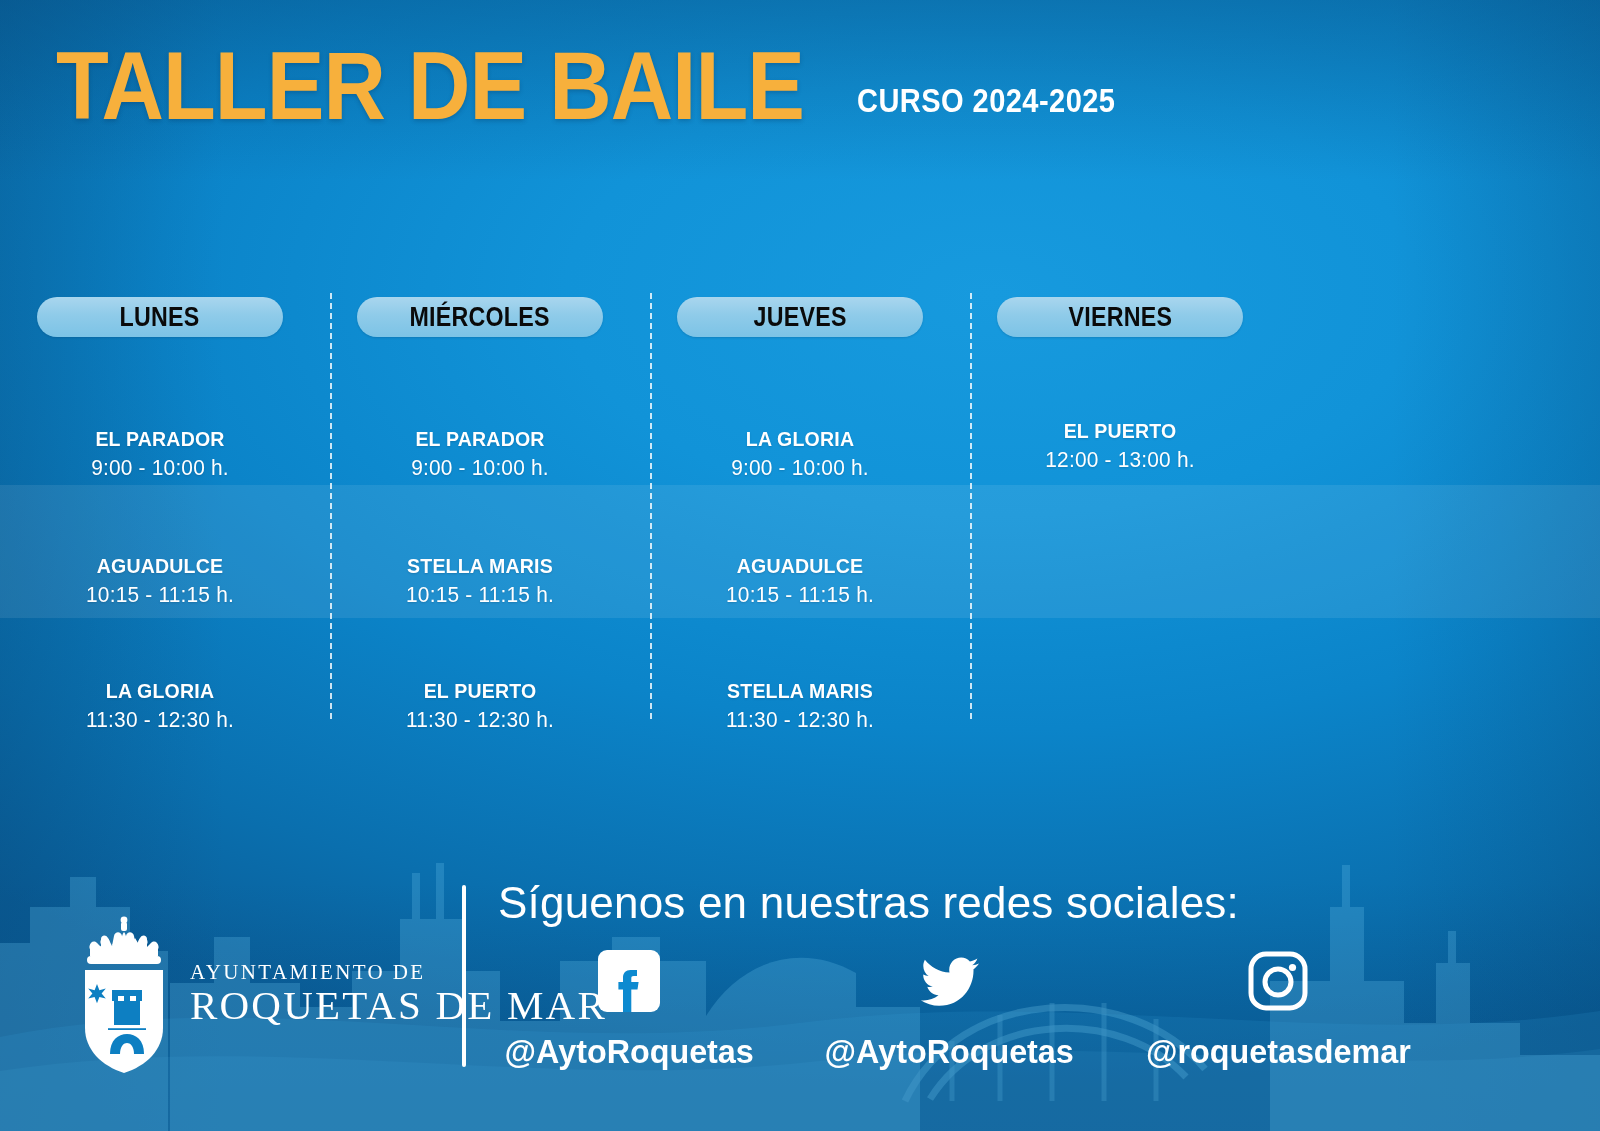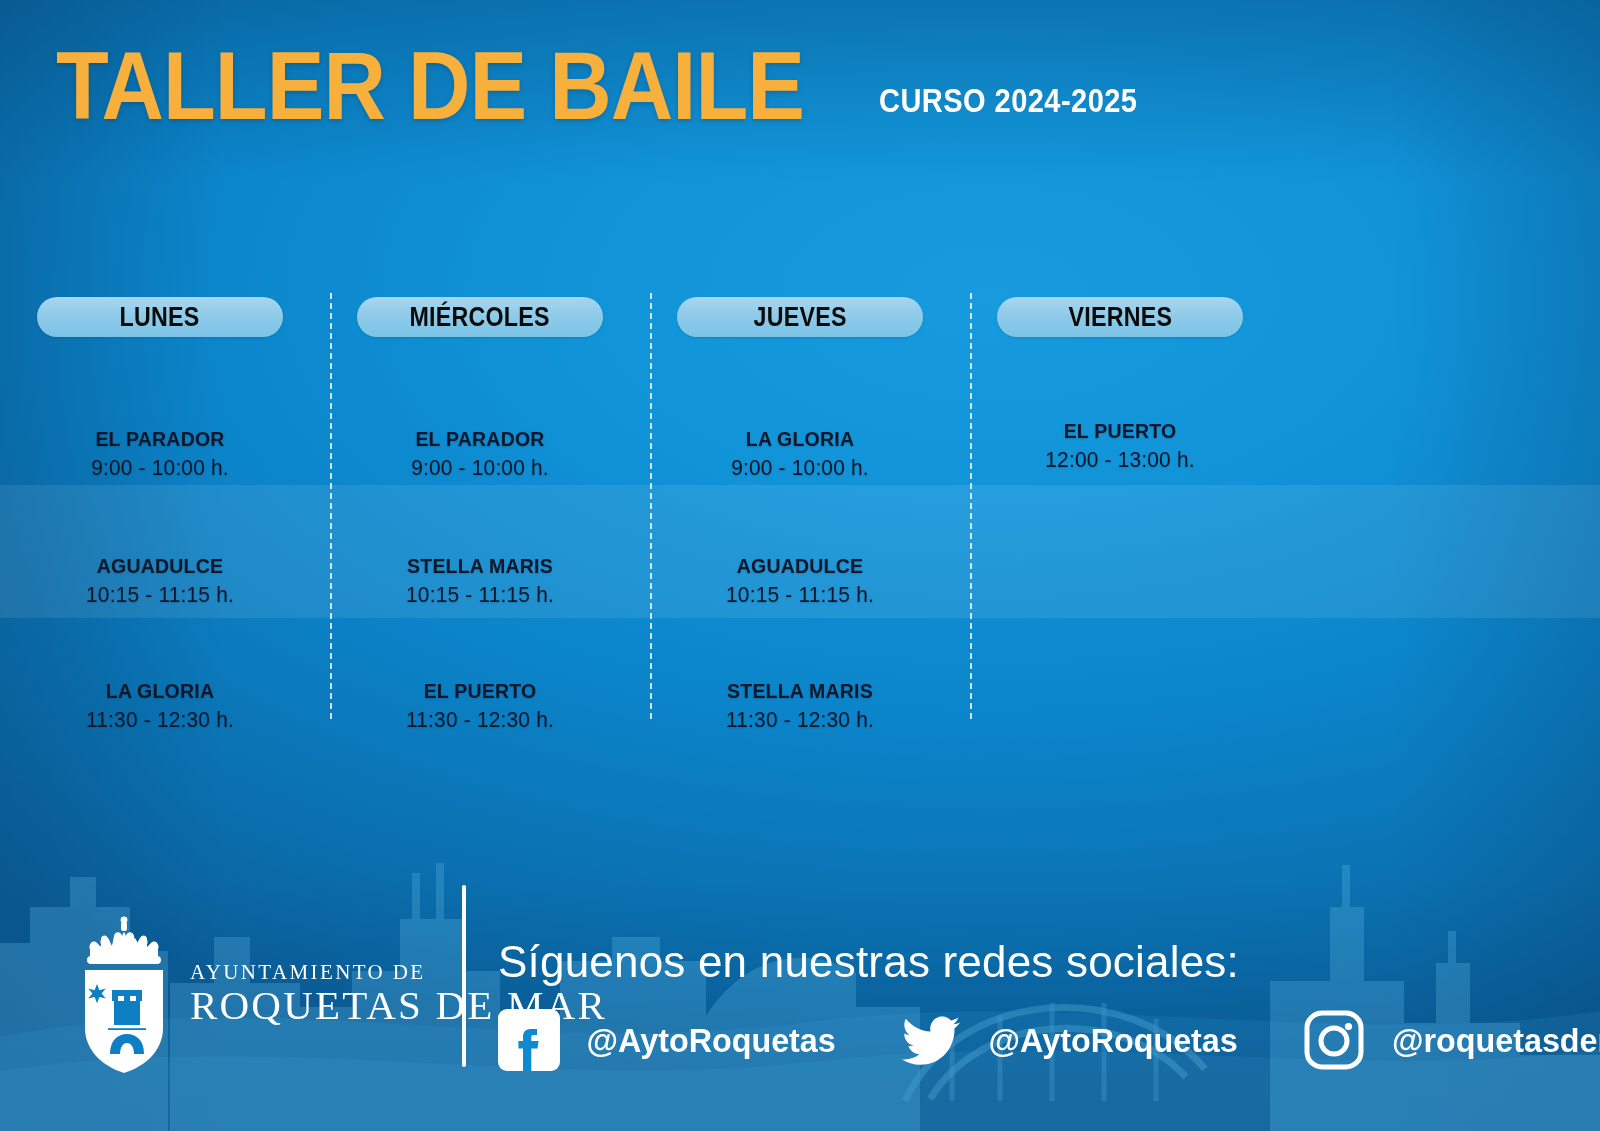--- a/index.html
+++ b/index.html
@@ -42,21 +42,21 @@
   }
   .waves{
     position:absolute; left:0; right:0; bottom:0;
     height:190px; width:1600px;
     opacity:.45;
   }
 
   
   .header{
     position:absolute; left:56px; top:40px;
-    display:flex; align-items:flex-end; gap:22px;
+    display:flex; align-items:flex-end; 
   }
   .title{
     font-family:"Liberation Sans Narrow","Liberation Sans", sans-serif;
     font-weight:700;
     font-size:96px;
     line-height:.96;
     letter-spacing:-1px;
     color:#f7b03c;
     transform:scaleX(.90);
     transform-origin:left bottom;
@@ -125,21 +125,21 @@
     transform:scaleX(.86);
     white-space:nowrap;
   }
 
   .cells{ position:relative; }
 
   .cell{
     position:absolute;
     left:0; right:0;
     text-align:center;
-    color:#0f172a;
+    color:#ffffff;
   }
   .cell.r1{ top:82px; }
   .cell.r2{ top:209px; }
   .cell.r3{ top:334px; }
   .cell.raised{ top:74px; }
 
   .place{
     font-family:"Liberation Sans Narrow","Liberation Sans", sans-serif;
     font-weight:700;
     font-size:21px;
@@ -206,20 +206,21 @@
     white-space:nowrap;
     margin-bottom:22px;
   }
   .social-row{
     display:flex; align-items:center;
     gap:0;
   }
   .social-item{
     display:flex; align-items:center; gap:20px;
     margin-right:58px;
+    flex-direction:column;
   }
   .social-item:last-child{ margin-right:0; }
   .sicon{ width:62px; height:62px; flex:none; display:block; }
   .handle{
     font-family:"Liberation Sans Narrow","Liberation Sans", sans-serif;
     font-weight:700;
     font-size:34px;
     color:#ffffff;
     white-space:nowrap;
     transform:scaleX(.95);

